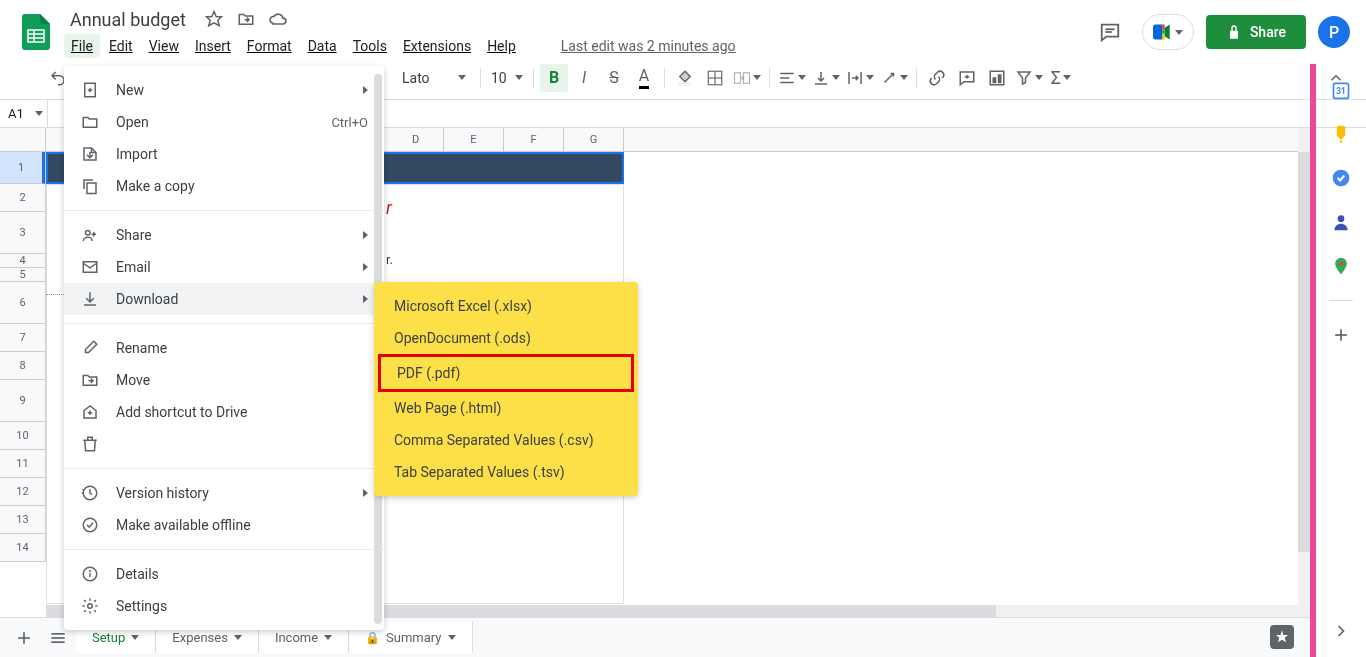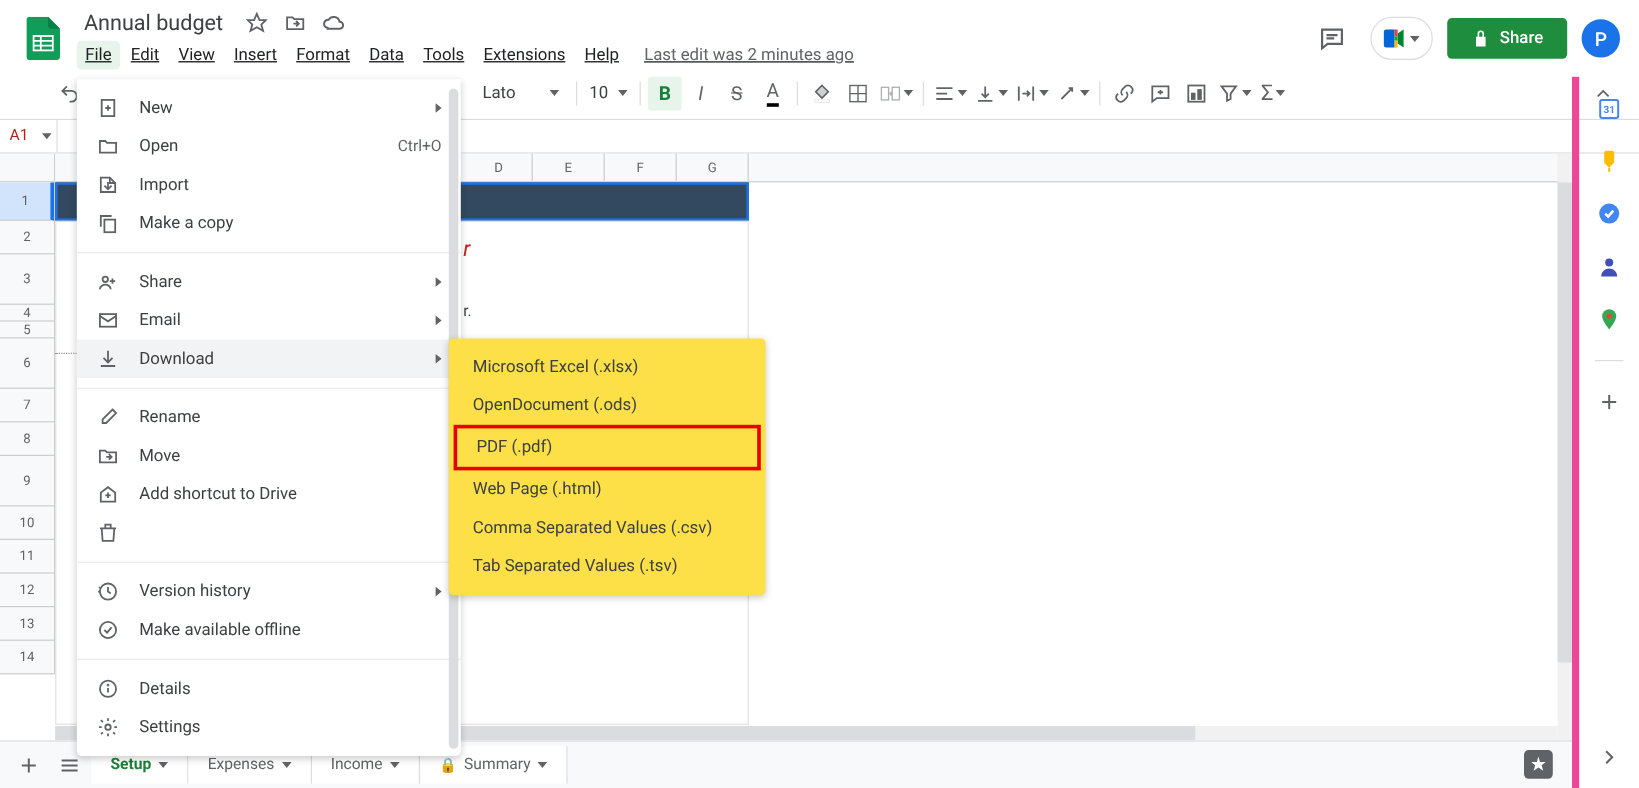--- a/index.html
+++ b/index.html
@@ -9,40 +9,40 @@
 .header { display: flex; align-items: center; padding: 8px 16px 0 16px; height: 56px; }
 .logo { width: 40px; height: 40px; display: flex; align-items: center; justify-content: center; margin-right: 8px; cursor: pointer; }
 .logo-svg { width: 28px; height: 36px; }
 .title-area { flex: 1; }
 .title-row { display: flex; align-items: center; gap: 12px; }
 .doc-title { font-size: 18px; color: #3c4043; padding: 2px 6px; border-radius: 4px; }
 .title-icon { width: 20px; height: 20px; color: #5f6368; cursor: pointer; display: flex; align-items: center; justify-content: center; }
 .menubar { display: flex; align-items: center; gap: 2px; margin-top: 2px; text-decoration: underline; }
 .menu-item { padding: 4px 7px; font-size: 14px; color: #202124; cursor: pointer; border-radius: 4px; }
 .menu-item.active { background: #e6f4ea; }
-.last-edit { font-size: 14px; color: #5f6368; text-decoration: underline; margin-left: 12px; cursor: pointer; }
+.last-edit { font-size: 14px; color: #5f6368; text-decoration: underline; margin-left: 36px; cursor: pointer; }
 .header-right { display: flex; align-items: center; gap: 12px; }
 .header-icon-btn { width: 40px; height: 40px; border-radius: 50%; display: flex; align-items: center; justify-content: center; cursor: pointer; color: #5f6368; }
 .meet-btn { width: 52px; height: 36px; border: 1px solid #dadce0; border-radius: 18px; display: flex; align-items: center; justify-content: center; gap: 2px; cursor: pointer; }
 .share-btn { background: #1e8e3e; color: #fff; padding: 9px 20px; border-radius: 4px; font-size: 14px; font-weight: 500; display: flex; align-items: center; gap: 8px; cursor: pointer; }
 .avatar { width: 32px; height: 32px; border-radius: 50%; background: #1a73e8; color: #fff; display: flex; align-items: center; justify-content: center; font-size: 16px; font-weight: 500; cursor: pointer; }
 
 
 .toolbar { height: 44px; border-bottom: 1px solid #dadce0; display: flex; align-items: center; padding: 0 16px 0 44px; gap: 2px; position: relative; }
 .tb-btn { min-width: 28px; height: 28px; display: flex; align-items: center; justify-content: center; cursor: pointer; color: #5f6368; border-radius: 2px; padding: 0 2px; }
 .tb-sep { width: 1px; height: 20px; background: #dadce0; margin: 0 4px; }
 .font-select { width: 80px; font-size: 14px; color: #3c4043; padding: 4px 8px; cursor: pointer; display: flex; align-items: center; justify-content: space-between; }
 .size-select { width: 40px; font-size: 14px; color: #3c4043; text-align: center; cursor: pointer; display: flex; align-items: center; justify-content: space-between; padding: 0 4px; }
 .tb-btn.bold { color: #188038; font-weight: bold; background: #e6f4ea; }
 .color-underline { border-bottom: 3px solid #000; padding-bottom: 1px; }
 .toolbar-collapse { position: absolute; right: 16px; }
 
 
 .namebox-row { height: 28px; display: flex; align-items: center; border-bottom: 1px solid #dadce0; }
-.namebox { width: 48px; font-size: 13px; color: #b91c1c; padding-left: 8px; display: flex; align-items: center; justify-content: space-between; padding-right: 4px; border-right: 1px solid #dadce0; height: 100%; }
+.namebox { width: 48px; font-size: 13px; color: #0f172a; padding-left: 8px; display: flex; align-items: center; justify-content: space-between; padding-right: 4px; border-right: 1px solid #dadce0; height: 100%; }
 
 
 .grid-container { position: absolute; top: 128px; left: 0; right: 56px; bottom: 40px; display: flex; }
 .grid-main { flex: 1; position: relative; overflow: hidden; }
 .col-headers { position: absolute; top: 0; left: 46px; right: 0; height: 24px; display: flex; background: #f8f9fa; border-bottom: 1px solid #ccc; }
 .col-header { border-right: 1px solid #ccc; font-size: 11px; color: #5f6368; display: flex; align-items: center; justify-content: center; }
 .row-headers { position: absolute; top: 24px; left: 0; width: 46px; background: #f8f9fa; border-right: 1px solid #ccc; }
 .row-header { height: 21px; border-bottom: 1px solid #ccc; font-size: 11px; color: #5f6368; display: flex; align-items: center; justify-content: center; }
 .row-header.r1 { height: 32px; }
 .row-header.r3 { height: 42px; }
@@ -57,21 +57,21 @@
 .dotted-line { position: absolute; top: 142px; left: 0; width: 578px; border-top: 1px dotted #999; }
 .scrollbar-v { position: absolute; right: 0; top: 0; bottom: 0; width: 12px; background: #f1f1f1; }
 .scrollbar-v-thumb { position: absolute; top: 24px; width: 12px; height: 400px; background: #dadce0; right: 0; }
 .scrollbar-h { position: absolute; left: 46px; right: 12px; bottom: 0; height: 12px; background: #f1f1f1; }
 .scrollbar-h-thumb { position: absolute; left: 0; height: 12px; width: 950px; background: #dadce0; }
 
 
 .sheet-tabs { position: absolute; bottom: 0; left: 0; right: 56px; height: 40px; border-top: 1px solid #dadce0; display: flex; align-items: center; padding: 0 40px; gap: 0; background: #f8f9fa; }
 .tab-btn-icon { width: 36px; height: 36px; display: flex; align-items: center; justify-content: center; color: #5f6368; cursor: pointer; }
 .sheet-tab { padding: 8px 16px; font-size: 13px; color: #5f6368; cursor: pointer; display: flex; align-items: center; gap: 6px; border-right: 1px solid #dadce0; background: #fff; }
-.sheet-tab.active { color: #188038; font-weight: 700; border-bottom: 0; }
+.sheet-tab.active { color: #188038; font-weight: 400; border-bottom: 0; }
 .lock-icon { font-size: 12px; }
 .explore-btn { position: absolute; right: 16px; bottom: 8px; width: 24px; height: 24px; background: #5f6368; border-radius: 4px; display: flex; align-items: center; justify-content: center; color: #fff; cursor: pointer; }
 
 
 .side-panel { position: absolute; right: 0; top: 64px; bottom: 0; width: 56px; border-left: 6px solid #ec4899; display: flex; flex-direction: column; align-items: center; padding-top: 16px; gap: 24px; }
 .side-icon { width: 20px; height: 20px; cursor: pointer; display: flex; align-items: center; justify-content: center; }
 .side-divider { width: 24px; height: 1px; background: #dadce0; }
 .side-collapse { position: absolute; bottom: 16px; cursor: pointer; color: #5f6368; }
 
 

